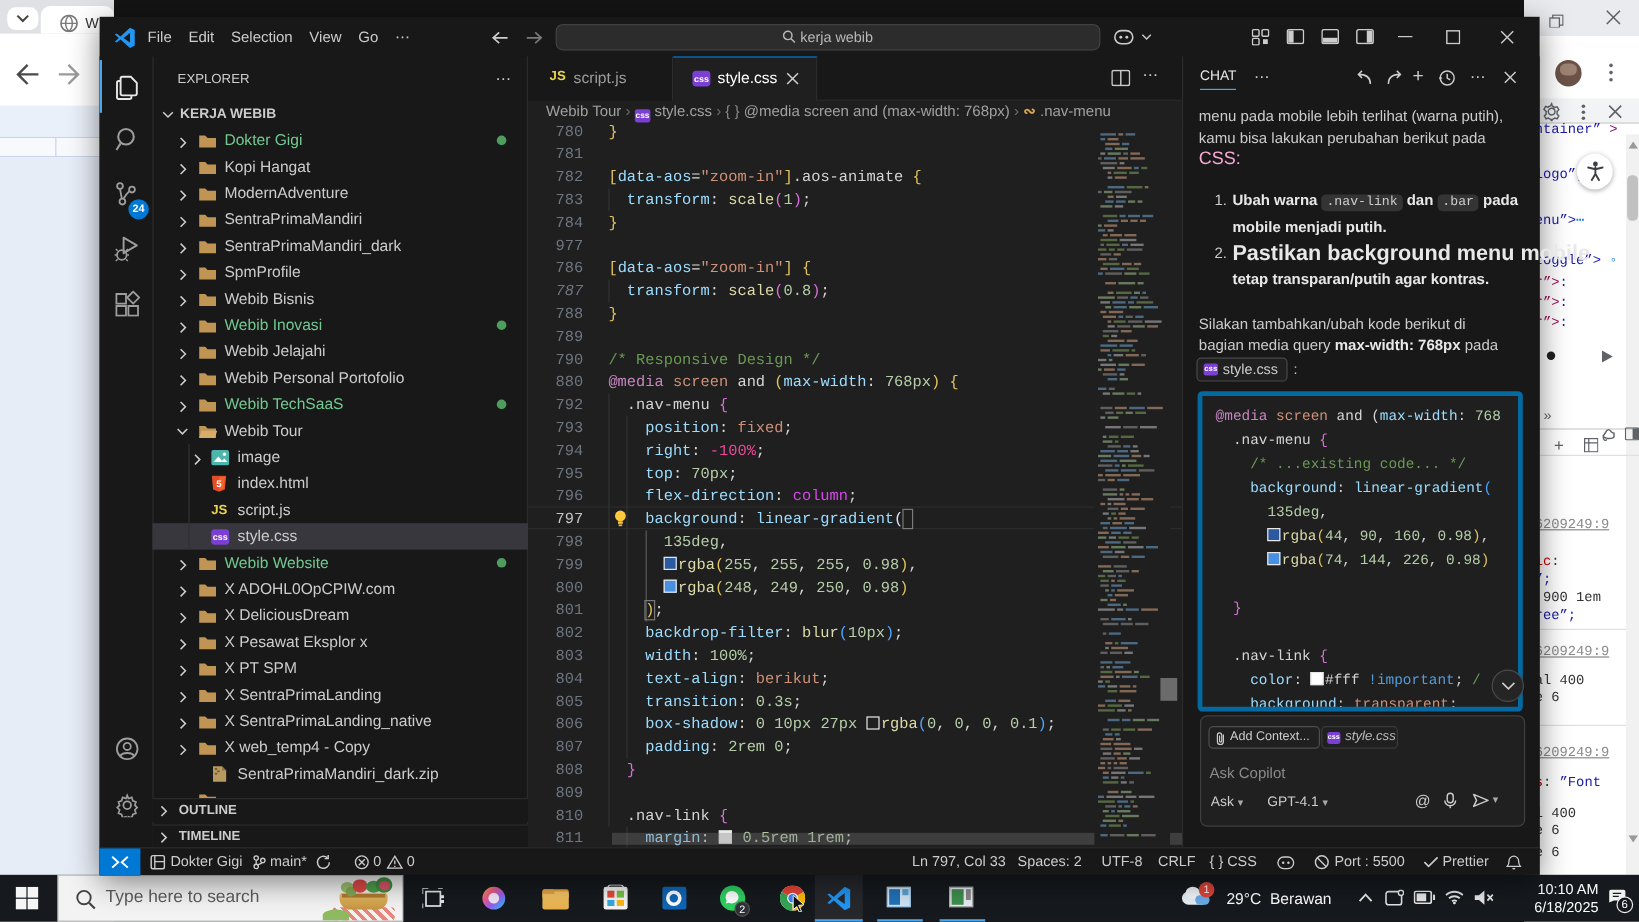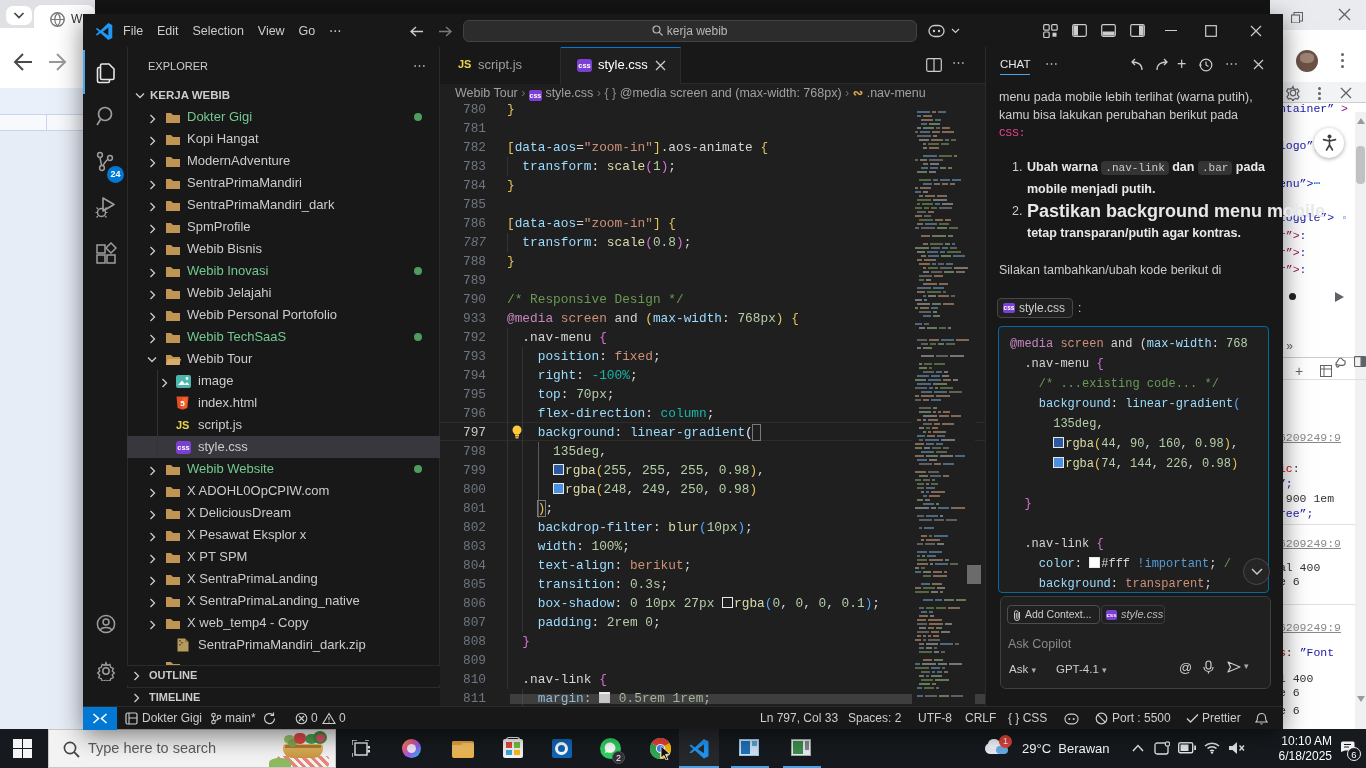--- a/index.html
+++ b/index.html
@@ -539,32 +539,32 @@
       <div class="ln" style="left:13px;top:72.5px;">784</div>
       <div class="codeline" style="left:67px;top:72.5px;"><span style="color:#e3c35c">}</span></div>
       <div class="ln" style="left:13px;top:110.5px;">786</div>
       <div class="codeline" style="left:67px;top:110.5px;"><span style="color:#e3c35c">[</span><span style="color:#9cdcfe">data-aos</span><span style="color:#d4d4d4">=</span><span style="color:#ce9178">"zoom-in"</span><span style="color:#e3c35c">]</span><span style="color:#d4d4d4">&nbsp;</span><span style="color:#e3c35c">{</span></div>
       <div class="ln" style="left:13px;top:129.5px;font-style:italic;">787</div>
       <div class="codeline" style="left:67px;top:129.5px;"><span style="color:#d4d4d4">&nbsp;&nbsp;</span><span style="color:#9cdcfe">transform</span><span style="color:#d4d4d4">:&nbsp;</span><span style="color:#dcdcaa">scale</span><span style="color:#d670d6">(</span><span style="color:#b5cea8">0.8</span><span style="color:#d670d6">)</span><span style="color:#d4d4d4">;</span></div>
       <div class="ln" style="left:13px;top:148.5px;">788</div>
       <div class="codeline" style="left:67px;top:148.5px;"><span style="color:#e3c35c">}</span></div>
       <div class="ln" style="left:13px;top:186.5px;">790</div>
       <div class="codeline" style="left:67px;top:186.5px;"><span style="color:#6a9955">/*&nbsp;Responsive&nbsp;Design&nbsp;*/</span></div>
-      <div class="ln" style="left:13px;top:205.5px;">933</div>
+      <div class="ln" style="left:13px;top:205.5px;">880</div>
       <div class="codeline" style="left:67px;top:205.5px;"><span style="color:#c586c0">@media</span><span style="color:#d4d4d4">&nbsp;</span><span style="color:#ce9178">screen</span><span style="color:#d4d4d4">&nbsp;and&nbsp;</span><span style="color:#e3c35c">(</span><span style="color:#9cdcfe">max-width</span><span style="color:#d4d4d4">:&nbsp;</span><span style="color:#b5cea8">768px</span><span style="color:#e3c35c">)</span><span style="color:#d4d4d4">&nbsp;</span><span style="color:#e3c35c">{</span></div>
       <div class="ln" style="left:13px;top:224.5px;">792</div>
       <div class="codeline" style="left:67px;top:224.5px;"><span style="color:#d4d4d4">&nbsp;&nbsp;</span><span style="color:#d4d4d4">.nav-menu&nbsp;</span><span style="color:#d670d6">{</span></div>
       <div class="ln" style="left:13px;top:243.5px;">793</div>
       <div class="codeline" style="left:67px;top:243.5px;"><span style="color:#d4d4d4">&nbsp;&nbsp;&nbsp;&nbsp;</span><span style="color:#9cdcfe">position</span><span style="color:#d4d4d4">:&nbsp;</span><span style="color:#ce9178">fixed</span><span style="color:#d4d4d4">;</span></div>
       <div class="ln" style="left:13px;top:262.5px;">794</div>
-      <div class="codeline" style="left:67px;top:262.5px;"><span style="color:#d4d4d4">&nbsp;&nbsp;&nbsp;&nbsp;</span><span style="color:#9cdcfe">right</span><span style="color:#d4d4d4">:&nbsp;</span><span style="color:#14b8a6">-100%</span><span style="color:#d4d4d4">;</span></div>
+      <div class="codeline" style="left:67px;top:262.5px;"><span style="color:#d4d4d4">&nbsp;&nbsp;&nbsp;&nbsp;</span><span style="color:#9cdcfe">right</span><span style="color:#d4d4d4">:&nbsp;</span><span style="color:#ec4899">-100%</span><span style="color:#d4d4d4">;</span></div>
       <div class="ln" style="left:13px;top:281.5px;">795</div>
       <div class="codeline" style="left:67px;top:281.5px;"><span style="color:#d4d4d4">&nbsp;&nbsp;&nbsp;&nbsp;</span><span style="color:#9cdcfe">top</span><span style="color:#d4d4d4">:&nbsp;</span><span style="color:#b5cea8">70px</span><span style="color:#d4d4d4">;</span></div>
       <div class="ln" style="left:13px;top:300.5px;">796</div>
-      <div class="codeline" style="left:67px;top:300.5px;"><span style="color:#d4d4d4">&nbsp;&nbsp;&nbsp;&nbsp;</span><span style="color:#9cdcfe">flex-direction</span><span style="color:#d4d4d4">:&nbsp;</span><span style="color:#14b8a6">column</span><span style="color:#d4d4d4">;</span></div>
+      <div class="codeline" style="left:67px;top:300.5px;"><span style="color:#d4d4d4">&nbsp;&nbsp;&nbsp;&nbsp;</span><span style="color:#9cdcfe">flex-direction</span><span style="color:#d4d4d4">:&nbsp;</span><span style="color:#d946ef">column</span><span style="color:#d4d4d4">;</span></div>
       <div class="ln" style="left:13px;top:319.5px;color:#c6c6c6;">797</div>
       <div class="codeline" style="left:67px;top:319.5px;"><span style="color:#d4d4d4">&nbsp;&nbsp;&nbsp;&nbsp;</span><span style="color:#9cdcfe">background</span><span style="color:#d4d4d4">:&nbsp;</span><span style="color:#9cdcfe">linear-gradient</span><span style="color:#d8e8f8">(</span></div>
       <div class="ln" style="left:13px;top:338.5px;">798</div>
       <div class="codeline" style="left:67px;top:338.5px;"><span style="color:#d4d4d4">&nbsp;&nbsp;&nbsp;&nbsp;&nbsp;&nbsp;</span><span style="color:#b5cea8">135deg</span><span style="color:#d4d4d4">,</span></div>
       <div class="ln" style="left:13px;top:357.5px;">799</div>
       <div class="codeline" style="left:67px;top:357.5px;"><span style="color:#d4d4d4">&nbsp;&nbsp;&nbsp;&nbsp;&nbsp;&nbsp;</span><span class="sw" style="background:#2c5aa0"></span><span style="color:#dcdcaa">rgba</span><span style="color:#e3c35c">(</span><span style="color:#b5cea8">255</span><span style="color:#d4d4d4">,&nbsp;</span><span style="color:#b5cea8">255</span><span style="color:#d4d4d4">,&nbsp;</span><span style="color:#b5cea8">255</span><span style="color:#d4d4d4">,&nbsp;</span><span style="color:#b5cea8">0.98</span><span style="color:#e3c35c">)</span><span style="color:#d4d4d4">,</span></div>
       <div class="ln" style="left:13px;top:376.5px;">800</div>
       <div class="codeline" style="left:67px;top:376.5px;"><span style="color:#d4d4d4">&nbsp;&nbsp;&nbsp;&nbsp;&nbsp;&nbsp;</span><span class="sw" style="background:#4a90e2"></span><span style="color:#dcdcaa">rgba</span><span style="color:#e3c35c">(</span><span style="color:#b5cea8">248</span><span style="color:#d4d4d4">,&nbsp;</span><span style="color:#b5cea8">249</span><span style="color:#d4d4d4">,&nbsp;</span><span style="color:#b5cea8">250</span><span style="color:#d4d4d4">,&nbsp;</span><span style="color:#b5cea8">0.98</span><span style="color:#e3c35c">)</span></div>
       <div class="ln" style="left:13px;top:395.5px;">801</div>
       <div class="codeline" style="left:67px;top:395.5px;"><span style="color:#d4d4d4">&nbsp;&nbsp;&nbsp;&nbsp;</span><span style="color:#e3c35c">)</span><span style="color:#d4d4d4">;</span></div>
@@ -580,21 +580,21 @@
       <div class="codeline" style="left:67px;top:490.5px;"><span style="color:#d4d4d4">&nbsp;&nbsp;&nbsp;&nbsp;</span><span style="color:#9cdcfe">box-shadow</span><span style="color:#d4d4d4">:&nbsp;</span><span style="color:#b5cea8">0</span><span style="color:#d4d4d4">&nbsp;</span><span style="color:#b5cea8">10px</span><span style="color:#d4d4d4">&nbsp;</span><span style="color:#b5cea8">27px</span><span style="color:#d4d4d4">&nbsp;</span><span class="sw" style="background:transparent"></span><span style="color:#dcdcaa">rgba</span><span style="color:#4fa6ff">(</span><span style="color:#b5cea8">0</span><span style="color:#d4d4d4">,&nbsp;</span><span style="color:#b5cea8">0</span><span style="color:#d4d4d4">,&nbsp;</span><span style="color:#b5cea8">0</span><span style="color:#d4d4d4">,&nbsp;</span><span style="color:#b5cea8">0.1</span><span style="color:#4fa6ff">)</span><span style="color:#d4d4d4">;</span></div>
       <div class="ln" style="left:13px;top:509.5px;">807</div>
       <div class="codeline" style="left:67px;top:509.5px;"><span style="color:#d4d4d4">&nbsp;&nbsp;&nbsp;&nbsp;</span><span style="color:#9cdcfe">padding</span><span style="color:#d4d4d4">:&nbsp;</span><span style="color:#b5cea8">2rem</span><span style="color:#d4d4d4">&nbsp;</span><span style="color:#b5cea8">0</span><span style="color:#d4d4d4">;</span></div>
       <div class="ln" style="left:13px;top:528.5px;">808</div>
       <div class="codeline" style="left:67px;top:528.5px;"><span style="color:#d4d4d4">&nbsp;&nbsp;</span><span style="color:#d670d6">}</span></div>
       <div class="ln" style="left:13px;top:566.5px;">810</div>
       <div class="codeline" style="left:67px;top:566.5px;"><span style="color:#d4d4d4">&nbsp;&nbsp;</span><span style="color:#d4d4d4">.nav-link&nbsp;</span><span style="color:#d670d6">{</span></div>
       <div class="ln" style="left:13px;top:585.5px;">811</div>
       <div class="codeline" style="left:67px;top:585.5px;"><span style="color:#d4d4d4">&nbsp;&nbsp;&nbsp;&nbsp;</span><span style="color:#9cdcfe">margin</span><span style="color:#d4d4d4">:&nbsp;</span><span class="sw" style="background:#f0f0f0"></span><span style="color:#d4d4d4">&nbsp;</span><span style="color:#b5cea8">0.5rem</span><span style="color:#d4d4d4">&nbsp;</span><span style="color:#b5cea8">1rem</span><span style="color:#d4d4d4">;</span></div>
       <div class="ln" style="left:13px;top:15.5px;">781</div>
-      <div class="ln" style="left:13px;top:91.5px;">785</div>
+      <div class="ln" style="left:13px;top:91.5px;">977</div>
       <div class="ln" style="left:13px;top:167.5px;">789</div>
       <div class="ln" style="left:13px;top:547.5px;">809</div>
       <svg class="abs" style="left:71px;top:322px" width="12" height="14">
         <circle cx="6" cy="5" r="4.5" fill="#ffc83d"></circle>
         <rect x="4" y="9.5" width="4" height="2" fill="#ffc83d"></rect>
         <rect x="4.5" y="12" width="3" height="1.5" fill="#e8b63d"></rect>
       </svg>
       <div class="abs" style="left:311.8px;top:320.5px;width:9px;height:17px;border:1px solid #7a7a7a;"></div>
       <div class="abs" style="left:96.7px;top:396.5px;width:9px;height:17px;border:1px solid #7a7a7a;"></div>
       <div class="abs" style="left:70px;top:591px;width:480px;height:10px;background:rgba(121,121,121,0.35);"></div>
@@ -990,33 +990,34 @@
       <circle cx="7" cy="7" r="5.8" fill="none" stroke="#ccc" stroke-width="1.2"></circle>
       <path d="M7 3.5 V7 L9.5 8.5" stroke="#ccc" stroke-width="1.2" fill="none"></path>
       <path d="M1.2 5 L0.2 8 L3 7.5" fill="#ccc"></path>
     </svg>
 <div class="abs" style="left:1142px;top:42px;color:#ccc;font-size:13px;letter-spacing:1px;">⋯</div>
 <svg class="abs" style="left:1170px;top:45px" width="11" height="11">
       <path d="M1 1 L10 10 M10 1 L1 10" stroke="#ccc" stroke-width="1.2"></path>
     </svg>
 <div class="abs" style="left:916px;top:74px;height:18px;line-height:18px;color:#cccccc;font-size:12.5px;white-space:nowrap;"><span>menu pada mobile lebih terlihat (warna putih),</span></div>
     <div class="abs" style="left:916px;top:92px;height:18px;line-height:18px;color:#cccccc;font-size:12.5px;white-space:nowrap;"><span>kamu bisa lakukan perubahan berikut pada</span></div>
-    <div class="abs" style="left:916px;top:110px;height:18px;line-height:18px;color:#ec4899;font-size:11px;white-space:nowrap;font-family:Liberation Mono, monospace;"><span>CSS:</span></div>
+    <div class="abs" style="left:916px;top:110px;height:18px;line-height:18px;color:#f9a8d4;font-size:15px;white-space:nowrap;"><span>CSS:</span></div>
     <div class="abs" style="left:929px;top:144px;height:18px;line-height:18px;color:#cccccc;font-size:12.5px;white-space:nowrap;"><span style="">1.&nbsp;</span></div>
     <div class="abs" style="left:944px;top:144px;height:18px;line-height:18px;color:#cccccc;font-size:12.5px;white-space:nowrap;"><span style="font-weight:bold;color:#e8e8e8;">Ubah warna </span><span class="cchip">.nav-link</span><span style=""> </span><span style="font-weight:bold;color:#e8e8e8;">dan </span><span class="cchip">.bar</span><span style=""> </span><span style="font-weight:bold;color:#e8e8e8;">pada</span></div>
     <div class="abs" style="left:944px;top:166px;height:18px;line-height:18px;color:#cccccc;font-size:12.5px;white-space:nowrap;"><span style="font-weight:bold;color:#e8e8e8;">mobile menjadi putih.</span></div>
     <div class="abs" style="left:929px;top:188px;height:18px;line-height:18px;color:#cccccc;font-size:12.5px;white-space:nowrap;"><span style="">2.&nbsp;</span></div>
     <div class="abs" style="left:944px;top:188px;height:18px;line-height:18px;color:#cccccc;font-size:18px;white-space:nowrap;"><span style="font-weight:bold;color:#e8e8e8;">Pastikan background menu mobile</span></div>
     <div class="abs" style="left:944px;top:210px;height:18px;line-height:18px;color:#cccccc;font-size:12.5px;white-space:nowrap;"><span style="font-weight:bold;color:#e8e8e8;">tetap transparan/putih agar kontras.</span></div>
     <div class="abs" style="left:916px;top:247px;height:18px;line-height:18px;color:#cccccc;font-size:12.5px;white-space:nowrap;"><span>Silakan tambahkan/ubah kode berikut di</span></div>
+    <div class="abs" style="left:916px;top:265px;height:18px;line-height:18px;color:#cccccc;font-size:12.5px;white-space:nowrap;"><span>bagian media query </span><span style="font-weight:bold;color:#e8e8e8;">max-width: 768px</span><span> pada</span></div>
     <div class="abs" style="left:914px;top:284px;width:76px;height:20px;border:1px solid #484848;border-radius:4px;background:#202020;"></div>
     <div class="abs" style="left:920px;top:289px;width:12px;height:10px;background:#7b3fd4;border-radius:2px;color:#fff;font-size:6.5px;font-weight:bold;text-align:center;line-height:10px;">css</div>
     <div class="abs" style="left:936px;top:287px;color:#ccc;font-size:12px;">style.css</div>
     <div class="abs" style="left:995px;top:287px;color:#ccc;font-size:12px;">:</div>
-    <div class="abs" style="left:915px;top:312px;width:271px;height:267px;background:#1f1f1f;border:1px solid #0369a1;border-radius:4px;overflow:hidden;">
+    <div class="abs" style="left:915px;top:312px;width:271px;height:267px;background:#1f1f1f;border:4px solid #0369a1;border-radius:4px;overflow:hidden;">
       <div class="codeline" style="left:11px;top:7px;height:20px;line-height:20px;font-size:12px;"><span style="color:#c586c0">@media</span><span style="color:#d4d4d4">&nbsp;</span><span style="color:#ce9178">screen</span><span style="color:#d4d4d4">&nbsp;and&nbsp;</span><span style="color:#d4d4d4">(</span><span style="color:#9cdcfe">max-width</span><span style="color:#d4d4d4">:&nbsp;</span><span style="color:#b5cea8">768</span></div>
       <div class="codeline" style="left:11px;top:27px;height:20px;line-height:20px;font-size:12px;"><span style="color:#d4d4d4">&nbsp;&nbsp;</span><span style="color:#d4d4d4">.nav-menu&nbsp;</span><span style="color:#d670d6">{</span></div>
       <div class="codeline" style="left:11px;top:47px;height:20px;line-height:20px;font-size:12px;"><span style="color:#d4d4d4">&nbsp;&nbsp;&nbsp;&nbsp;</span><span style="color:#6a9955">/*&nbsp;...existing&nbsp;code...&nbsp;*/</span></div>
       <div class="codeline" style="left:11px;top:67px;height:20px;line-height:20px;font-size:12px;"><span style="color:#d4d4d4">&nbsp;&nbsp;&nbsp;&nbsp;</span><span style="color:#9cdcfe">background</span><span style="color:#d4d4d4">:&nbsp;</span><span style="color:#9cdcfe">linear-gradient</span><span style="color:#4fa6ff">(</span></div>
       <div class="codeline" style="left:11px;top:87px;height:20px;line-height:20px;font-size:12px;"><span style="color:#d4d4d4">&nbsp;&nbsp;&nbsp;&nbsp;&nbsp;&nbsp;</span><span style="color:#b5cea8">135deg</span><span style="color:#d4d4d4">,</span></div>
       <div class="codeline" style="left:11px;top:107px;height:20px;line-height:20px;font-size:12px;"><span style="color:#d4d4d4">&nbsp;&nbsp;&nbsp;&nbsp;&nbsp;&nbsp;</span><span class="sw" style="background:#2c5aa0"></span><span style="color:#dcdcaa">rgba</span><span style="color:#e3c35c">(</span><span style="color:#b5cea8">44</span><span style="color:#d4d4d4">,&nbsp;</span><span style="color:#b5cea8">90</span><span style="color:#d4d4d4">,&nbsp;</span><span style="color:#b5cea8">160</span><span style="color:#d4d4d4">,&nbsp;</span><span style="color:#b5cea8">0.98</span><span style="color:#e3c35c">)</span><span style="color:#d4d4d4">,</span></div>
       <div class="codeline" style="left:11px;top:127px;height:20px;line-height:20px;font-size:12px;"><span style="color:#d4d4d4">&nbsp;&nbsp;&nbsp;&nbsp;&nbsp;&nbsp;</span><span class="sw" style="background:#4a90e2"></span><span style="color:#dcdcaa">rgba</span><span style="color:#e3c35c">(</span><span style="color:#b5cea8">74</span><span style="color:#d4d4d4">,&nbsp;</span><span style="color:#b5cea8">144</span><span style="color:#d4d4d4">,&nbsp;</span><span style="color:#b5cea8">226</span><span style="color:#d4d4d4">,&nbsp;</span><span style="color:#b5cea8">0.98</span><span style="color:#e3c35c">)</span></div>
       <div class="codeline" style="left:11px;top:167px;height:20px;line-height:20px;font-size:12px;"><span style="color:#d4d4d4">&nbsp;&nbsp;</span><span style="color:#d670d6">}</span></div>
       <div class="codeline" style="left:11px;top:187px;height:20px;line-height:20px;font-size:12px;"></div>
       <div class="codeline" style="left:11px;top:207px;height:20px;line-height:20px;font-size:12px;"><span style="color:#d4d4d4">&nbsp;&nbsp;</span><span style="color:#d4d4d4">.nav-link&nbsp;</span><span style="color:#d670d6">{</span></div>

